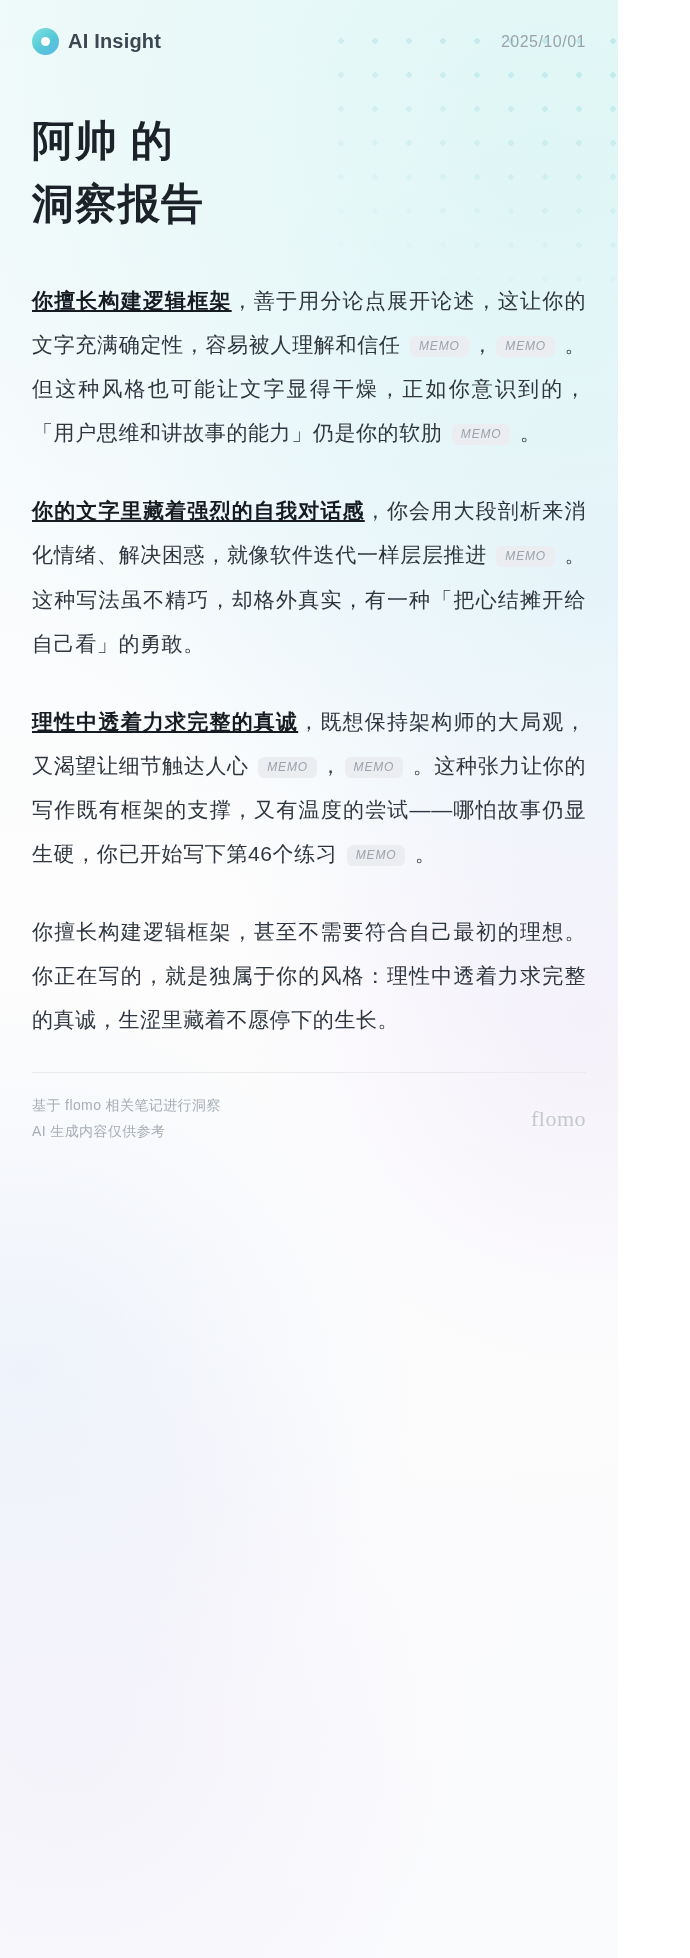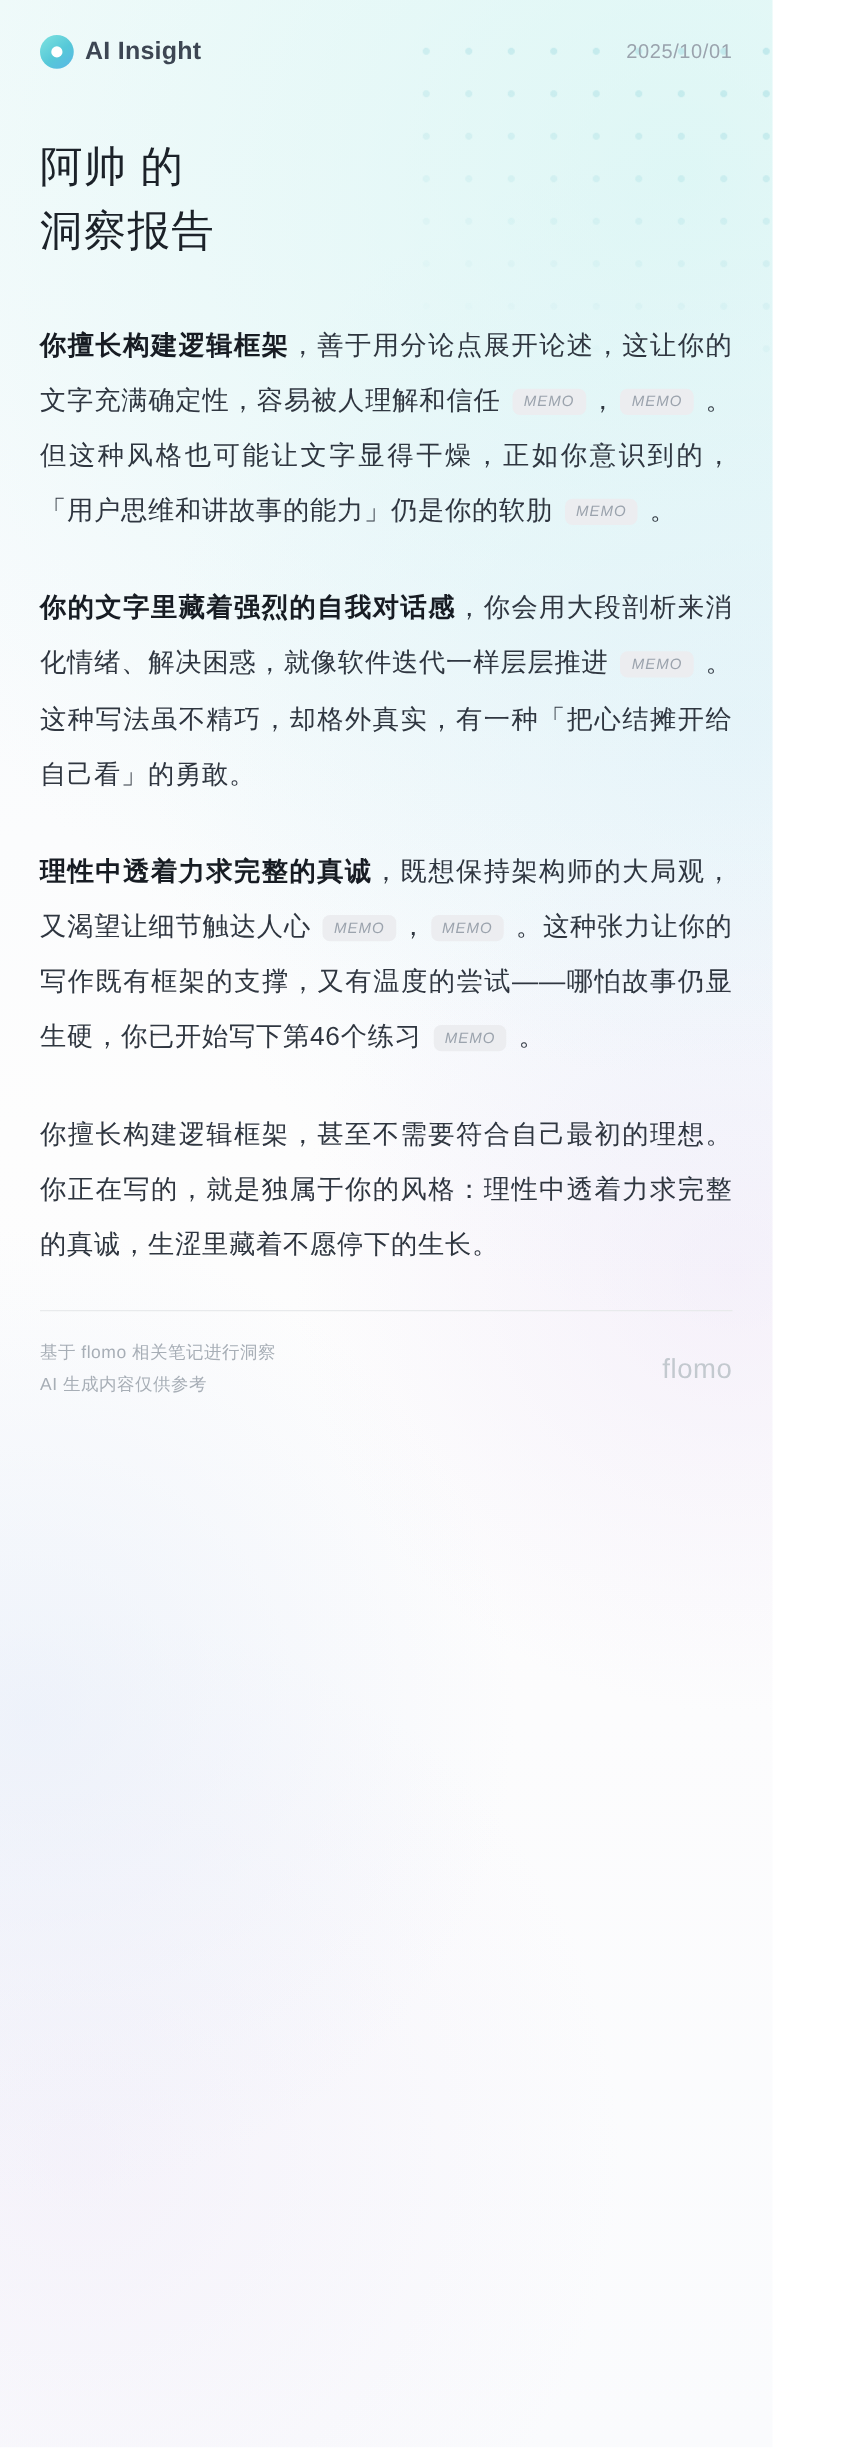--- a/index.html
+++ b/index.html
@@ -79,22 +79,22 @@
     letter-spacing: 0.2px;
   }
   .header-date {
     font-size: 16px;
     color: #9aa3ad;
     letter-spacing: 0.5px;
   }
   
   .title {
     margin-top: 54px;
-    font-size: 34px;
-    font-weight: normal;
+    font-size: 42px;
+    font-weight: bold;
     color: #1c2229;
     line-height: 1.5;
     letter-spacing: 1px;
   }
   .title .line {
     display: block;
   }
   
   .body {
     margin-top: 44px;
@@ -106,20 +106,21 @@
     letter-spacing: 0.6px;
     margin: 0 0 34px 0;
     text-align: justify;
   }
   .para.last {
     margin-bottom: 30px;
   }
   .para b {
     font-weight: bold;
     color: #171c23;
+    text-decoration: underline;
   }
   .memo {
     display: inline-block;
     font-size: 12px;
     font-family: "Liberation Sans", sans-serif;
     color: #9ba3ad;
     background: #ecedf0;
     border-radius: 6px;
     padding: 3px 9px;
     margin: 0 3px;
@@ -143,21 +144,21 @@
   .footer-notes {
     font-size: 14px;
     line-height: 1.85;
     color: #a7aeb6;
     letter-spacing: 0.4px;
   }
   .footer-brand {
     font-size: 22px;
     color: #c3c9cf;
     letter-spacing: 0.5px;
-    font-family: Liberation Sans, sans-serif;
+    font-family: Liberation Serif, serif;
   }
 </style>
 </head>
 <body>
 
 <div class="page">
   <div class="dot-grid"></div>
 
   <div class="content">
 

